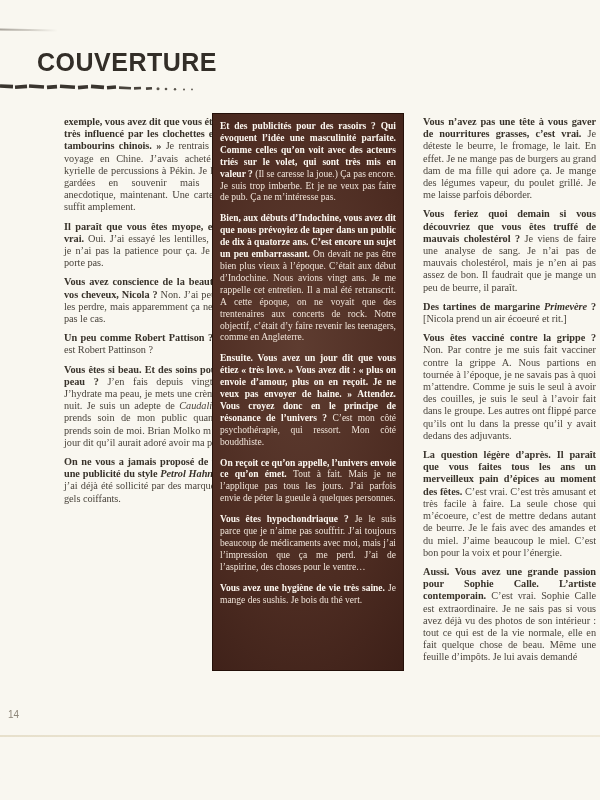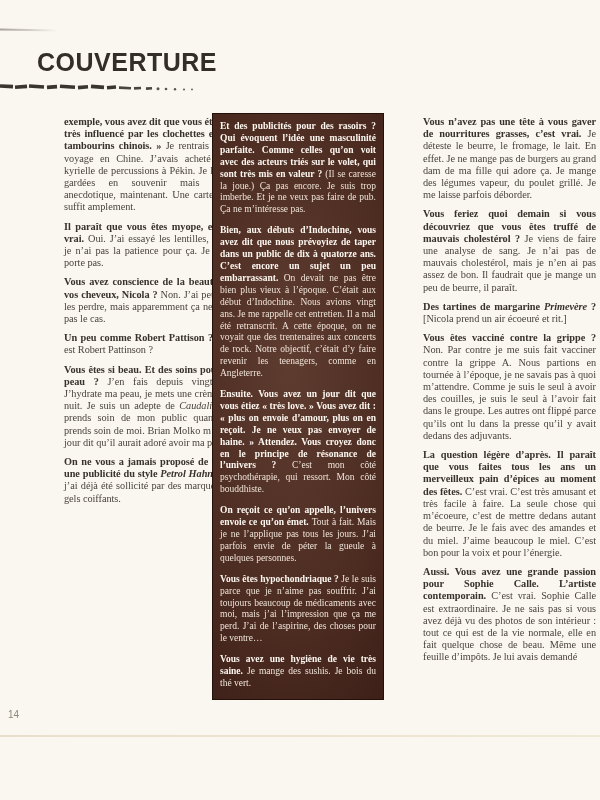--- a/index.html
+++ b/index.html
@@ -17,21 +17,21 @@
   .scribble{position:absolute;left:0;top:81px;}
 
   
   .col{position:absolute;font-size:10.3px;line-height:12.2px;color:#4a443c;
        text-align:justify;letter-spacing:-0.05px;}
   .col p{margin:0 0 7px 0;}
   .col-left{left:36px;top:116px;width:168px;margin-left:28px;}
   .col-right{left:423px;top:116px;width:173px;}
 
   
-  .box{position:absolute;left:212px;top:113px;width:172px;min-height:558px;
+  .box{position:absolute;left:212px;top:113px;width:192px;min-height:558px;
        box-sizing:border-box;padding:7px 7px 9px 7px;
        background:radial-gradient(120% 90% at 45% 42%,#5e3c30 0%,#4c2b21 52%,#311711 100%);
        border:1px solid #241009;
        font-size:9.5px;line-height:11.9px;color:#f0e4d9;text-align:justify;}
   .box p{margin:0 0 9px 0;}
   .box p:last-child{margin-bottom:0;}
   .box .seg-b{color:#fdf8f1;}
 
   .seg-b{font-weight:bold;color:#38322a;}
   .seg-r{font-weight:normal;}

